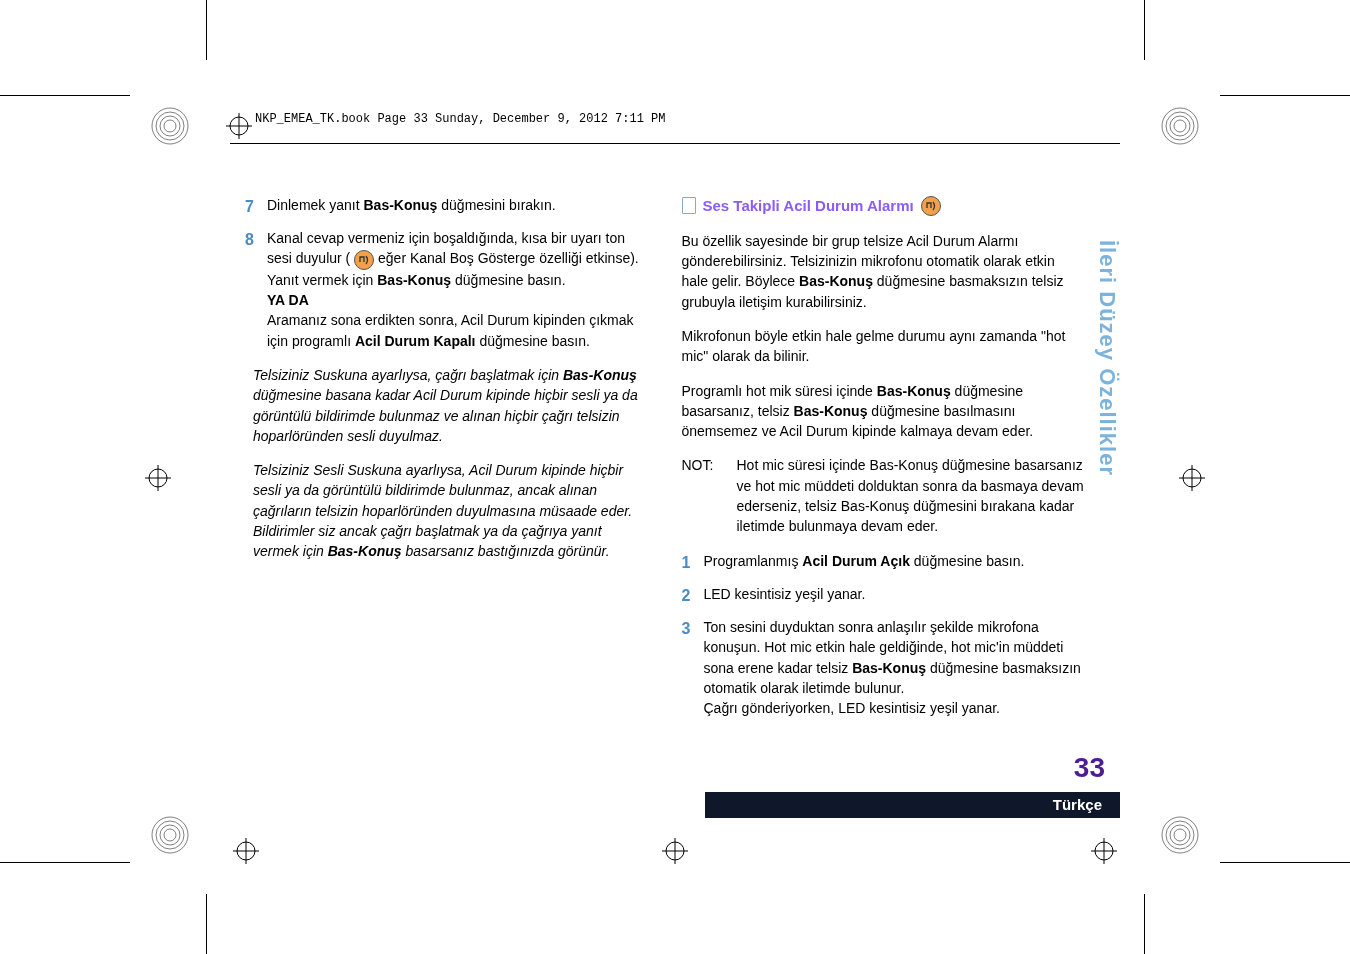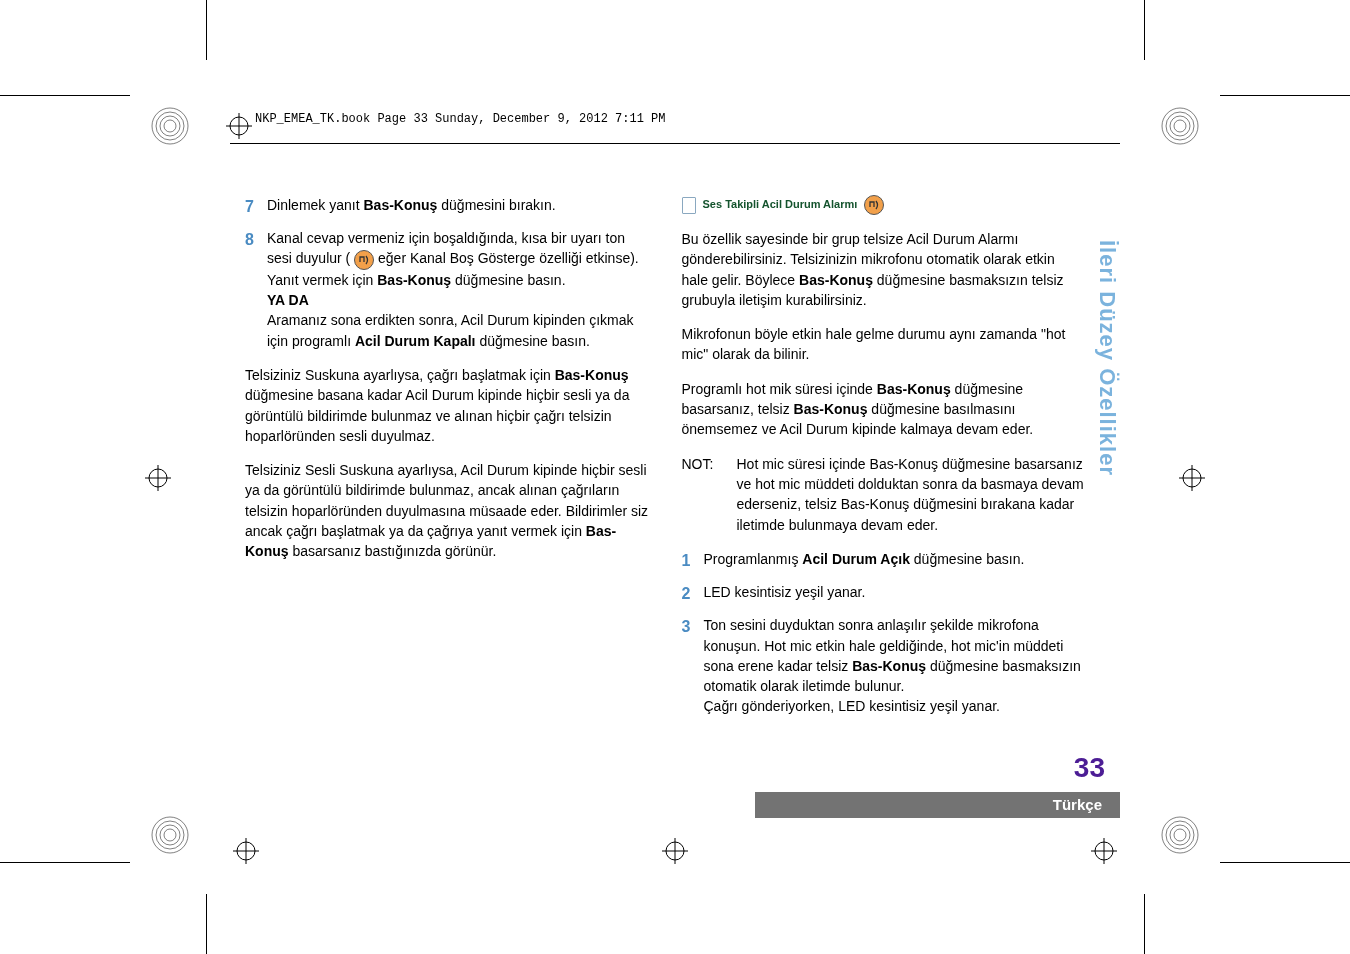--- a/index.html
+++ b/index.html
@@ -49,27 +49,29 @@
     font-weight: bold;
     font-size: 16px;
     width: 22px;
     flex-shrink: 0;
   }
   .numlist .body {
     flex: 1;
   }
   .bold { font-weight: bold; }
   .italic-block {
+    font-style: italic;
     margin-top: 14px;
     margin-bottom: 14px;
+    margin-left: 8px;
   }
   .section-title {
-    color: #14532d;
-    font-weight: bold;
-    font-size: 11px;
+    color: #8b5cf6;
+    font-weight: bold;
+    font-size: 15px;
     margin-bottom: 14px;
     display: flex;
     align-items: center;
     gap: 7px;
   }
   .para {
     margin-bottom: 14px;
   }
   .note-row {
     display: flex;
@@ -116,23 +118,23 @@
     top: 752px;
     color: #4c1d95;
     font-size: 28px;
     font-weight: bold;
     text-align: center;
   }
   .lang-bar {
     position: absolute;
     top: 792px;
     right: 230px;
-    width: 365px;
+    width: 415px;
     height: 26px;
-    background: #737373;
+    background: #0f172a;
     color: #fff;
     font-weight: bold;
     text-align: right;
     padding-right: 18px;
     line-height: 26px;
     box-sizing: border-box;
     font-size: 15px;
   }
   .reg-mark {
     position: absolute;

